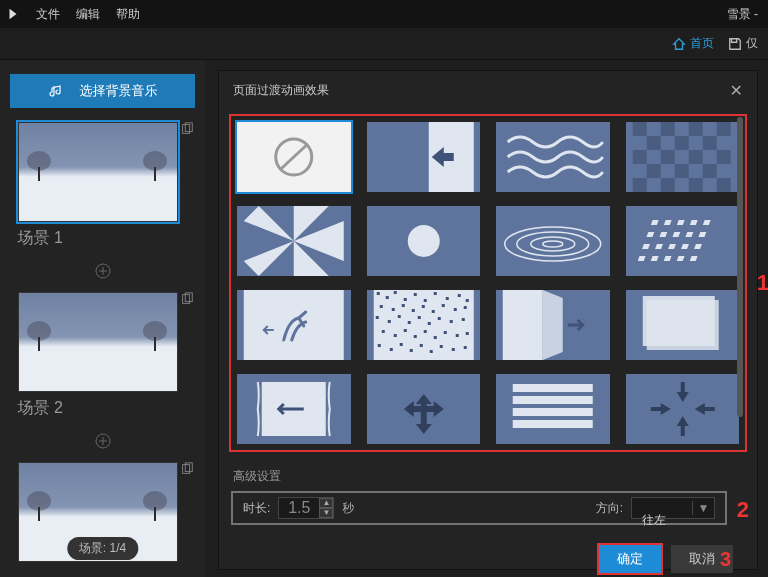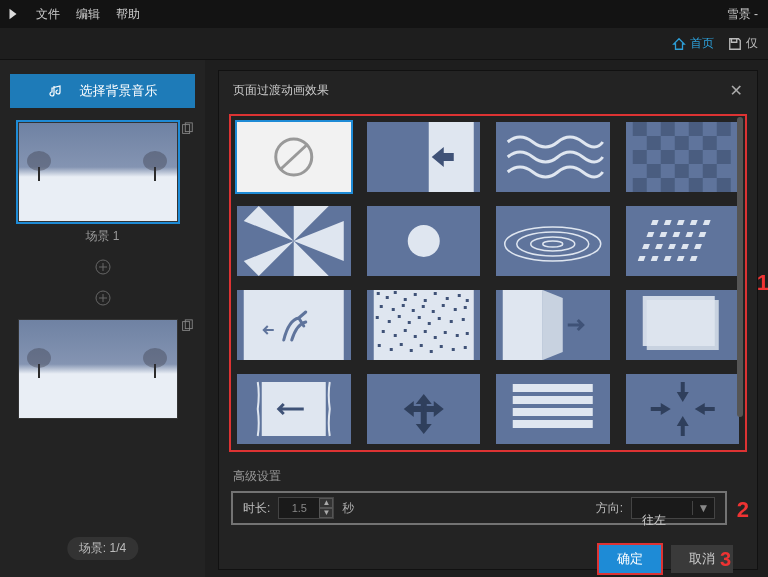--- a/index.html
+++ b/index.html
@@ -50,21 +50,21 @@
     width: 160px; height: 100px;
     background: linear-gradient(#6f82a3 0%, #8494b2 45%, #e9eef5 55%, #e9eef5 100%);
     position: relative;
     border: 1px solid #333;
   }
   .scene-thumb.selected { outline: 2px solid #1e8bd6; }
   .scene-thumb .tree { position:absolute; bottom:40px; width:24px; height:30px; }
   .scene-thumb .tree::before { content:""; position:absolute; left:11px; bottom:0; width:2px; height:14px; background:#2b2b2b; }
   .scene-thumb .tree::after { content:""; position:absolute; left:0; bottom:10px; width:24px; height:20px; border-radius:50%; background:rgba(50,50,60,.35); }
   .scene-thumb .t1{ left:8px; } .scene-thumb .t2{ right:10px; }
-  .scene-label { text-align: center; color: #999; padding: 6px 0 4px; font-size: 12px;}
+  .scene-label { text-align: left; color: #999; padding: 6px 0 4px; font-size: 16px;}
   .copy-icon { position: absolute; right: -6px; top: 0; color:#888; cursor:pointer;}
   .add-scene { text-align:center; color:#666; font-size:18px; padding:2px 0 8px; cursor:pointer;}
   .scene-counter {
     position:absolute; bottom:17px; left:50%; transform:translateX(-50%);
     background:#333; border-radius:12px; padding:3px 12px; color:#bbb; font-size:12px;
   }
   
   .dialog {
     position:absolute; left:218px; top:70px;
     width:540px; height:500px;
@@ -86,21 +86,21 @@
   .annot.a1 { right:-24px; top:50%; transform:translateY(-50%); }
   .adv-label { color:#999; margin:16px 0 6px 14px; }
   .adv-row {
     border:2px solid #737373; margin:0 30px 0 12px; height:34px;
     display:flex; align-items:center; padding:0 10px; gap:8px;
     position:relative;
   }
   .adv-row .annot.a2 { right:-24px; top:4px; }
   .adv-ctl-label { color:#bbb; }
   .spinner { display:flex; align-items:center; background:#1a1a1a; border:1px solid #444; height:22px; }
-  .spinner input { width:40px; background:transparent; border:0; color:#888; text-align:center; font-size:11px; outline:none;}
+  .spinner input { width:40px; background:transparent; border:0; color:#888; text-align:center; font-size:16px; outline:none;}
   .spin-btns { display:flex; flex-direction:column; }
   .spin-btns div { width:14px; height:10px; background:#333; border:1px solid #555; font-size:8px; line-height:8px; text-align:center; color:#aaa; cursor:pointer;}
   .spacer { flex:1; }
   .select { display:flex; align-items:center; background:#1a1a1a; border:1px solid #444; height:22px; }
   .select span { padding:0 10px; color:#ccc; min-width:60px;margin-top:24px;}
   .select .caret { width:22px; text-align:center; border-left:1px solid #444; color:#888; cursor:pointer;}
   .dlg-foot { display:flex; justify-content:flex-end; align-items:center; gap:10px; padding:20px 24px 0 0; }
   .dlg-foot .annot.a3 { color:#e33; font-size:20px; margin-right:2px; font-weight:bold;}
   .btn { height:28px; padding:0 18px; display:flex; align-items:center; cursor:pointer; font-size:13px;}
   .btn-ok { background:#1e8bd6; color:#fff; outline:2px solid #d33; }
@@ -157,20 +157,33 @@
       </div>
       <div class="scene-label">场景 1</div>
     </div>
     <div class="add-scene">
       <svg width="16" height="16" viewBox="0 0 16 16">
           <circle cx="8" cy="8" r="7" fill="none" stroke="#666"></circle>
           <path d="M8 4 V12 M4 8 H12" stroke="#666"></path>
         </svg>
     </div>
 
+    <div class="scene-card">
+      <div class="scene-thumb">
+          <div class="tree t1"></div>
+          <div class="tree t2"></div>
+        </div>
+      <div class="copy-icon">
+        <svg width="14" height="14" viewBox="0 0 16 16">
+            <rect x="3" y="3" width="8" height="10" fill="none" stroke="#888"></rect>
+            <rect x="6" y="1" width="8" height="10" fill="none" stroke="#888"></rect>
+          </svg>
+      </div>
+      <div class="scene-label">场景 2</div>
+    </div>
     <div class="add-scene">
       <svg width="16" height="16" viewBox="0 0 16 16">
           <circle cx="8" cy="8" r="7" fill="none" stroke="#666"></circle>
           <path d="M8 4 V12 M4 8 H12" stroke="#666"></path>
         </svg>
     </div>
 
     <div class="scene-card">
       <div class="scene-thumb">
           <div class="tree t1"></div>

